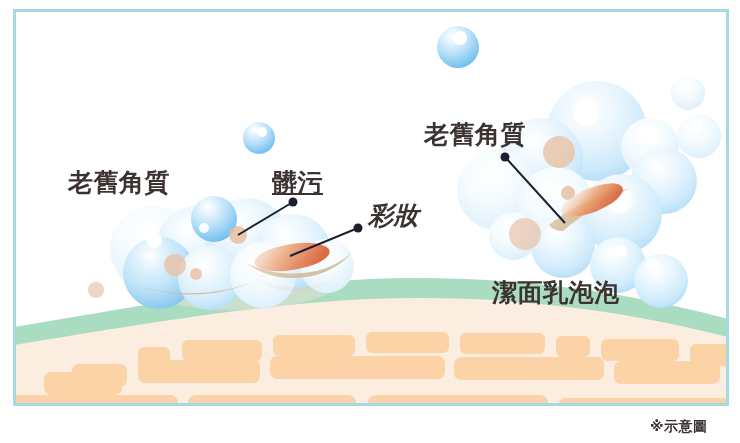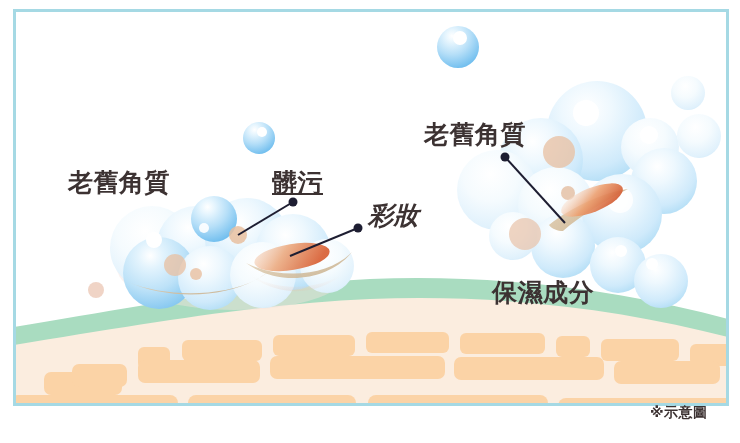--- a/index.html
+++ b/index.html
@@ -245,17 +245,17 @@
   </svg>
 
   <div class="lbl lbl-main" style="left:68px; top:170px;">老舊角質</div>
 
   <div class="lbl lbl-main" style="left:272px; top:170px;text-decoration:underline;">髒污</div>
 
   <div class="lbl lbl-main" style="left:368px; top:203px;font-style:italic;">彩妝</div>
 
   <div class="lbl lbl-main" style="left:424px; top:122px;">老舊角質</div>
 
-  <div class="lbl lbl-main" style="left:492px; top:280px;">保濕成分</div>
-
-  <div class="note" style="left:650px; top:404px;">※示意圖</div>
+  <div class="lbl lbl-main" style="left:492px; top:280px;">潔面乳泡泡</div>
+
+  <div class="note" style="left:650px; top:418px;">※示意圖</div>
 
 </div>
 
 </body></html>

